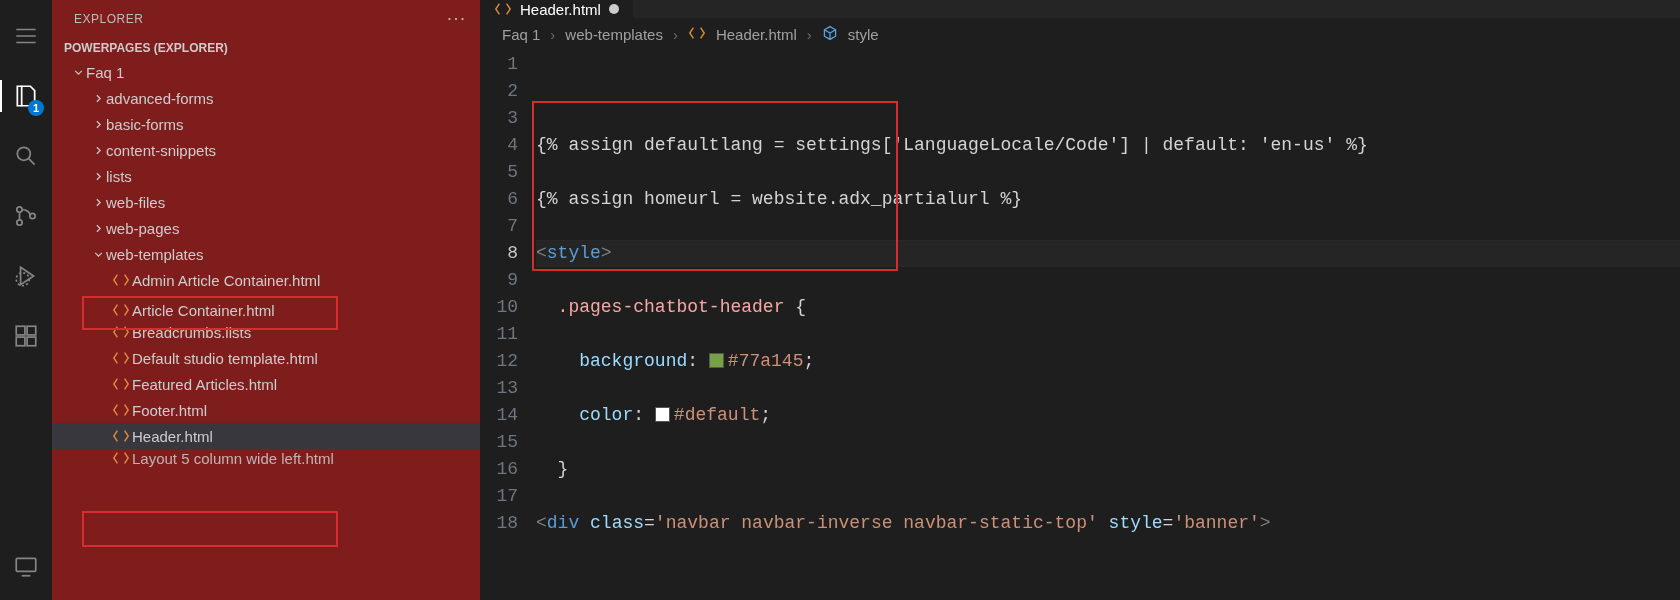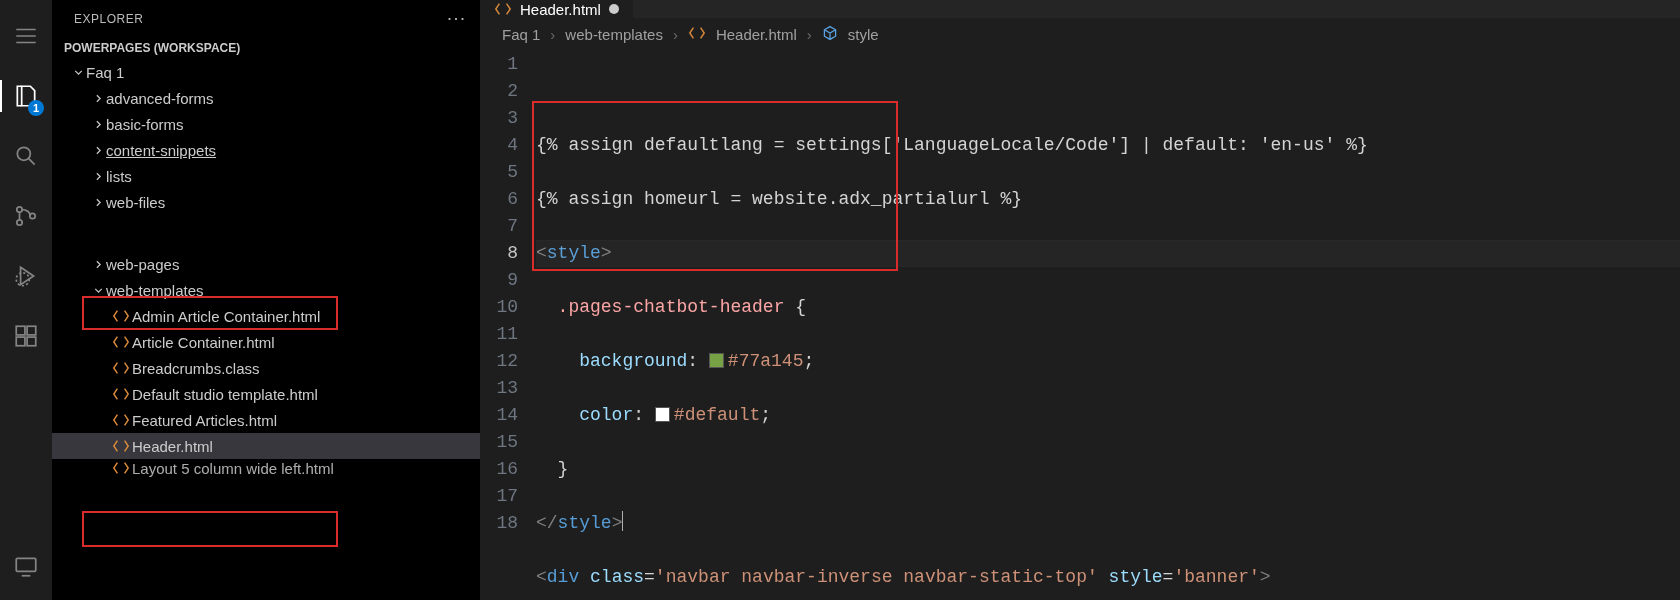--- a/index.html
+++ b/index.html
@@ -21,21 +21,21 @@
   padding-top: 16px;
   gap: 20px;
 }
 .activity-bar svg { width: 26px; height: 26px; stroke: #848484; fill: none; stroke-width: 1.6; }
 .act-btn { position: relative; cursor: pointer; display:flex; align-items:center; justify-content:center; width:52px; height:40px;}
 .act-btn.active::before { content:""; position:absolute; left:0; top:4px; bottom:4px; width:2px; background:#fff;}
 .act-btn.active svg { stroke:#fff; }
 .badge { position:absolute; bottom:0; right:8px; background:#0078d4; color:#fff; font-size:11px; border-radius:50%; width:16px; height:16px; display:flex; align-items:center; justify-content:center; font-weight:600;}
 .sidebar {
   width: 428px;
-  background: #000000;
+  background: #7f1d1d;
   display:flex;
   flex-direction:column;
 }
 .sidebar-hdr { display:flex; align-items:center; justify-content:space-between; padding:8px 14px 8px 22px; font-size:12px; color:#bbbbbb; letter-spacing:0.5px;}
 .dots { color:#bbb; font-size:18px; cursor:pointer; }
 .section-hdr { display:flex; align-items:center; gap:6px; padding:4px 8px; font-size:12px; font-weight:700; color:#cccccc; cursor:pointer;}
 .tree { font-size:15px; }
 .row { display:flex; align-items:center; height:26px; cursor:pointer; white-space:nowrap; }
 .row.sel { background:#37373d; }
 .row .chev { width:16px; display:flex; justify-content:center; color:#c5c5c5; }
@@ -124,21 +124,21 @@
 
 <div class="sidebar" style="position:relative;">
   <div class="sidebar-hdr">
     <span>EXPLORER</span>
     <span class="dots">···</span>
   </div>
   <div class="section-hdr" style="padding-left:6px;">
     <span class="chev"><svg viewBox="0 0 16 16">
           <path d="M4 6l4 4 4-4"></path>
         </svg></span>
-    <span>POWERPAGES (WORKSPACE)</span>
+    <span>POWERPAGES (EXPLORER)</span>
   </div>
 
   <div class="tree">
     <div class="row" style="padding-left:18px;">
       <span class="chev">
           <svg viewBox="0 0 16 16">
             <path d="M4 6l4 4 4-4"></path>
           </svg>
         </span>
       <span class="label">Faq 1</span>
@@ -153,21 +153,21 @@
       <span class="label">advanced-forms</span>
     </div>
     <div class="row" style="padding-left:38px;">
       <span class="chev">
           <svg viewBox="0 0 16 16">
             <path d="M6 4l4 4-4 4"></path>
           </svg>
         </span>
       <span class="label">basic-forms</span>
     </div>
-    <div class="row" style="padding-left:38px;text-decoration:underline;">
+    <div class="row" style="padding-left:38px;">
       <span class="chev">
           <svg viewBox="0 0 16 16">
             <path d="M6 4l4 4-4 4"></path>
           </svg>
         </span>
       <span class="label">content-snippets</span>
     </div>
     <div class="row" style="padding-left:38px;">
       <span class="chev">
           <svg viewBox="0 0 16 16">
@@ -177,21 +177,21 @@
       <span class="label">lists</span>
     </div>
     <div class="row" style="padding-left:38px;">
       <span class="chev">
           <svg viewBox="0 0 16 16">
             <path d="M6 4l4 4-4 4"></path>
           </svg>
         </span>
       <span class="label">web-files</span>
     </div>
-    <div class="row" style="padding-left:38px;margin-top:36px;">
+    <div class="row" style="padding-left:38px;">
       <span class="chev">
           <svg viewBox="0 0 16 16">
             <path d="M6 4l4 4-4 4"></path>
           </svg>
         </span>
       <span class="label">web-pages</span>
     </div>
 
     <div class="row" style="padding-left:38px;">
       <span class="chev">
@@ -203,51 +203,59 @@
     </div>
 
     <div class="row" style="padding-left:58px;">
       <span class="ficon hicon">
           <svg viewBox="0 0 20 20">
             <path d="M6 4l-4 6 4 6M14 4l4 6-4 6"></path>
           </svg>
         </span>
       <span class="label">Admin Article Container.html</span>
     </div>
-    <div class="row" style="padding-left:58px;">
+    <div class="row" style="padding-left:58px;align-items:flex-end;">
       <span class="ficon hicon">
           <svg viewBox="0 0 20 20">
             <path d="M6 4l-4 6 4 6M14 4l4 6-4 6"></path>
           </svg>
         </span>
       <span class="label">Article Container.html</span>
     </div>
     <div class="row" style="padding-left:58px;">
       <span class="ficon hicon">
           <svg viewBox="0 0 20 20">
             <path d="M6 4l-4 6 4 6M14 4l4 6-4 6"></path>
           </svg>
         </span>
-      <span class="label">Breadcrumbs.class</span>
+      <span class="label">Breadcrumbs.lists</span>
     </div>
     <div class="row" style="padding-left:58px;">
       <span class="ficon hicon">
           <svg viewBox="0 0 20 20">
             <path d="M6 4l-4 6 4 6M14 4l4 6-4 6"></path>
           </svg>
         </span>
       <span class="label">Default studio template.html</span>
     </div>
     <div class="row" style="padding-left:58px;">
       <span class="ficon hicon">
           <svg viewBox="0 0 20 20">
             <path d="M6 4l-4 6 4 6M14 4l4 6-4 6"></path>
           </svg>
         </span>
       <span class="label">Featured Articles.html</span>
+    </div>
+    <div class="row" style="padding-left:58px;">
+      <span class="ficon hicon">
+          <svg viewBox="0 0 20 20">
+            <path d="M6 4l-4 6 4 6M14 4l4 6-4 6"></path>
+          </svg>
+        </span>
+      <span class="label">Footer.html</span>
     </div>
     <div class="row sel" style="padding-left:58px;">
       <span class="ficon hicon">
           <svg viewBox="0 0 20 20">
             <path d="M6 4l-4 6 4 6M14 4l4 6-4 6"></path>
           </svg>
         </span>
       <span class="label">Header.html</span>
     </div>
     <div class="row cutoff" style="padding-left:58px; height:18px; overflow:hidden;">
@@ -317,21 +325,20 @@
     <div class="lines">
       <div class="activeline" style="top:189px;"></div>
       <div class="red-box-editor" style="top:50px; left:-4px; width:366px; height:170px;"></div>
 <div><span class="c-text">{% assign defaultlang = settings['LanguageLocale/Code'] | default: 'en-us' %}</span></div>
 <div><span class="c-text">{% assign homeurl = website.adx_partialurl %}</span></div>
 <div><span class="c-gray">&lt;</span><span class="c-blue">style</span><span class="c-gray">&gt;</span></div>
 <div>  <span class="c-yellow">.pages-chatbot-header</span> <span class="c-text">{</span></div>
 <div>    <span class="c-cyan">background</span><span class="c-text">: </span><span class="colorbox" style="background:#77a145"></span><span class="c-str">#77a145</span><span class="c-text">;</span></div>
 <div>    <span class="c-cyan">color</span><span class="c-text">: </span><span class="colorbox" style="background:#ffffff"></span><span class="c-str">#default</span><span class="c-text">;</span></div>
 <div>  <span class="c-text">}</span></div>
-<div><span class="c-gray">&lt;/</span><span class="c-blue">style</span><span class="c-gray">&gt;</span><span class="cursor"></span></div>
 <div><span class="c-gray">&lt;</span><span class="c-blue">div</span> <span class="c-cyan">class</span><span class="c-text">=</span><span class="c-attrv">'<span>navbar navbar-inverse navbar-static-top</span>'</span> <span class="c-cyan">style</span><span class="c-text">=</span><span class="c-attrv">'<span>banner</span>'</span><span class="c-gray">&gt;</span></div>
 
 
 
 
 
 
 
 
 

